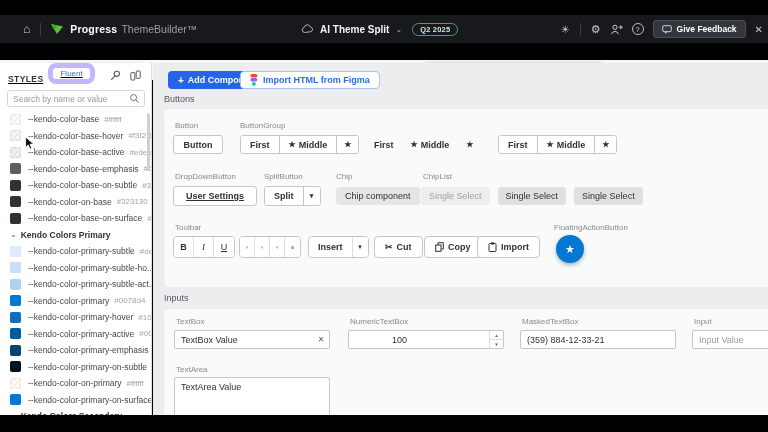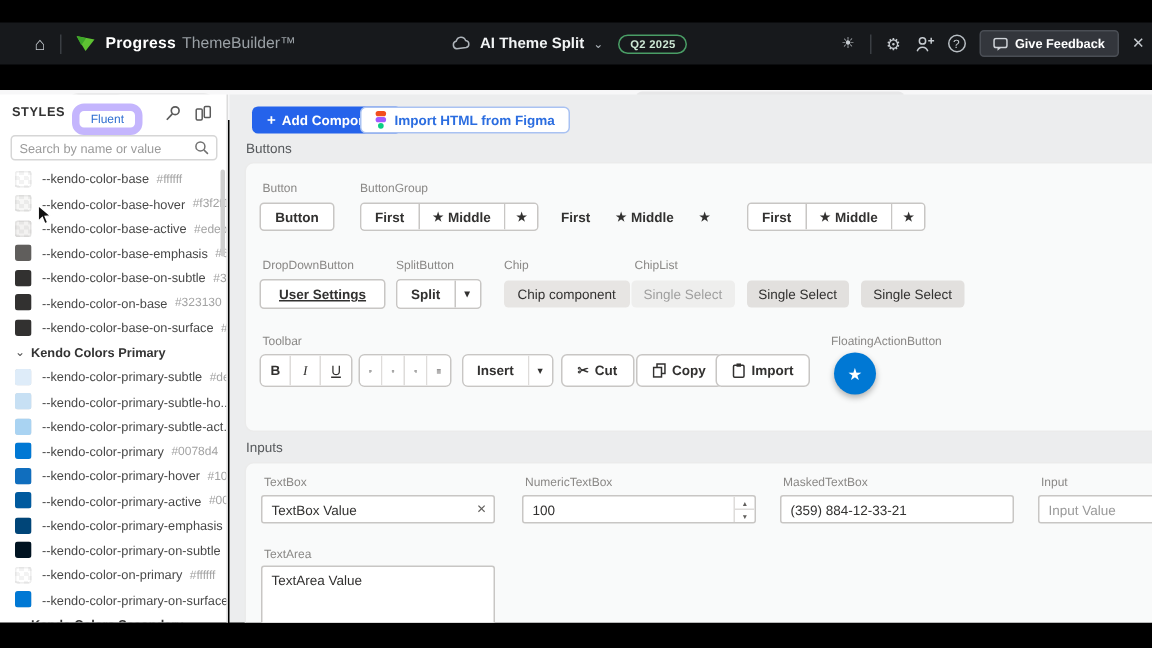--- a/index.html
+++ b/index.html
@@ -34,21 +34,21 @@
   .seg.active{background:#fff;border:1px solid #d2d2d2;color:#333;}
   .prev-wrap{position:absolute;left:424px;top:1px;height:17px;background:#e7e7e8;border-radius:4px;
              display:flex;align-items:center;gap:13px;padding:0 17px;}
   .prev-item{display:flex;align-items:center;gap:4px;font-size:8.5px;font-weight:bold;color:#2c2c2c;}
   .prev-item .glyph-dark{color:#2c2c2c;}
 
   
   .bodyarea{position:absolute;left:0;top:63px;width:768px;height:352px;}
   .sidebar{position:absolute;left:0;top:0;width:152px;height:100%;background:#fff;
            border-right:1px solid #dcdcdc;overflow:hidden;}
-  .sb-head{position:absolute;left:0;top:6px;width:100%;height:15px;display:flex;align-items:flex-start;}
+  .sb-head{position:absolute;left:0;top:6px;width:100%;height:15px;display:flex;align-items:flex-end;text-decoration:underline;}
   .sb-title{font-size:8.5px;font-weight:bold;color:#333;margin-left:8px;letter-spacing:.4px;}
   .theme-pill{margin-left:5px;border:5px solid #c4b5fd;border-radius:8px;color:#2f6fd0;
               font-size:8px;padding:1px 7px;}
   .sb-icons{position:absolute;right:10px;top:1px;display:flex;gap:9px;}
   .sb-search{position:absolute;left:7px;top:27px;width:138px;height:17px;background:#fff;
              border:1px solid #d6d6d6;border-radius:3px;display:flex;align-items:center;}
   .sb-search input{border:none;outline:none;flex:1;font-size:8.5px;color:#444;padding:0 5px;
                    font-family:"Liberation Sans",sans-serif;background:transparent;}
   .sb-search input::placeholder{color:#9a9a9a;}
   .token-list{position:absolute;left:0;top:48px;width:100%;bottom:0;overflow:hidden;}
@@ -501,21 +501,21 @@
         <div class="clabel" style="left:12px;top:8px;">TextBox</div>
         <div class="clabel" style="left:186px;top:8px;">NumericTextBox</div>
         <div class="clabel" style="left:358px;top:8px;">MaskedTextBox</div>
         <div class="clabel" style="left:530px;top:8px;">Input</div>
 
         <div class="kinput" style="left:10px;top:21px;width:156px;">
           <input type="text" value="TextBox Value" style="">
           <span class="adorn-x">✕</span>
         </div>
 
-        <div class="kinput" style="left:184px;top:21px;width:156px;">
+        <div class="kinput" style="left:184px;top:21px;width:156px;padding-left:37px;">
           <input type="text" value="100" style="">
           <span class="spinner">
             <span class="spin">▲</span>
             <span class="spin">▼</span>
           </span>
         </div>
 
         <div class="kinput" style="left:356px;top:21px;width:156px;">
           <input type="text" value="(359) 884-12-33-21" style="">
         </div>

